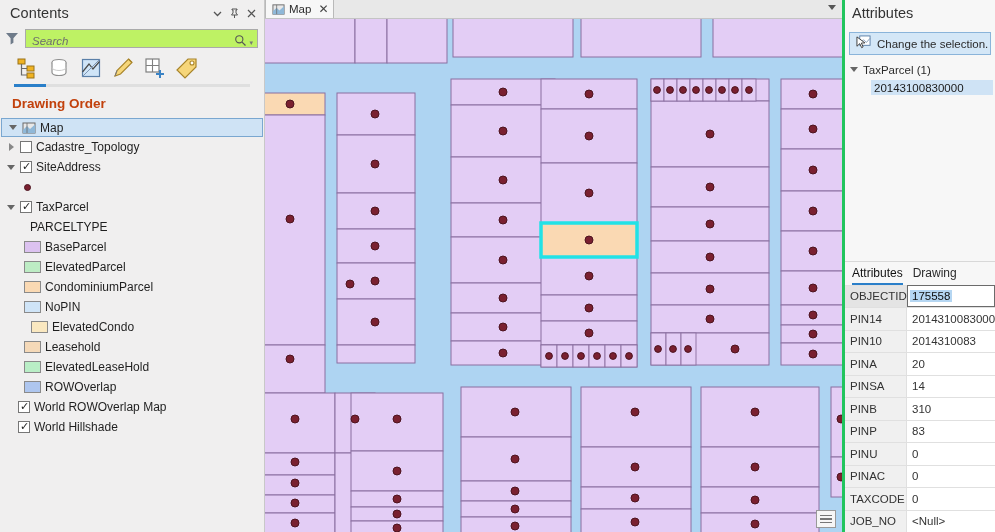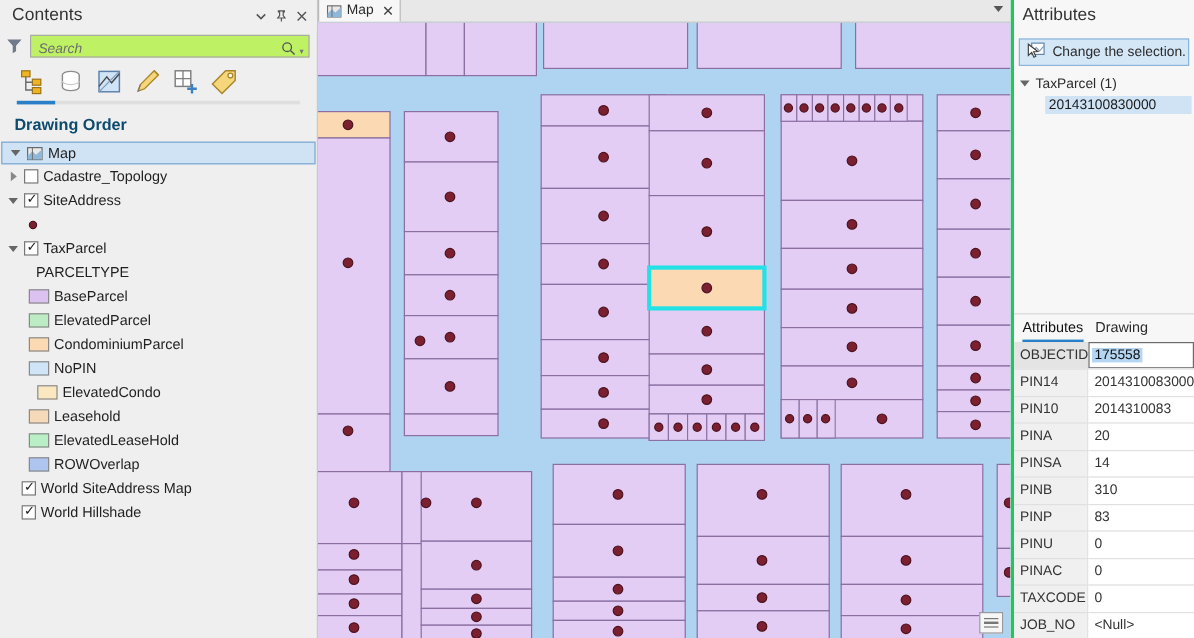--- a/index.html
+++ b/index.html
@@ -60,21 +60,21 @@
   .tool-underline {
     height: 3px; margin: 0 14px 0 14px; background: #dfdfdf;
     position: relative;
   }
   .tool-underline::before {
     content: ""; position: absolute; left: 0; top: 0;
     width: 32px; height: 3px; background: #2a7fc9;
   }
 
   .drawing-order {
-    font-size: 13.5px; font-weight: bold; color: #0c4a6e;
+    font-size: 13.5px; font-weight: bold; color: #c2410c;
     padding: 9px 0 6px 12px;
   }
 
   .layer-list { flex: 1; overflow: hidden; padding-top: 1px; }
   .lrow {
     height: 20px; display: flex; align-items: center;
     gap: 4px; padding-left: 6px; white-space: nowrap;
   }
   .lrow.sel {
     background: #cfe3f5; border: 1px solid #7aa7d0;
@@ -372,21 +372,21 @@
         <span class="sym-swatch" style="background:#b9eec6"></span>
         <span class="lname">ElevatedLeaseHold</span>
       </div>
       <div class="lrow" style="padding-left:24px;">
         <span class="sym-swatch" style="background:#aec6ef"></span>
         <span class="lname">ROWOverlap</span>
       </div>
 
       <div class="lrow" style="padding-left:18px;">
         <span class="chk on"></span>
-        <span class="lname">World SiteAddress Map</span>
+        <span class="lname">World ROWOverlap Map</span>
       </div>
       <div class="lrow" style="padding-left:18px;">
         <span class="chk on"></span>
         <span class="lname">World Hillshade</span>
       </div>
 
     </div>
   </div>
 
   <div id="map-area">

